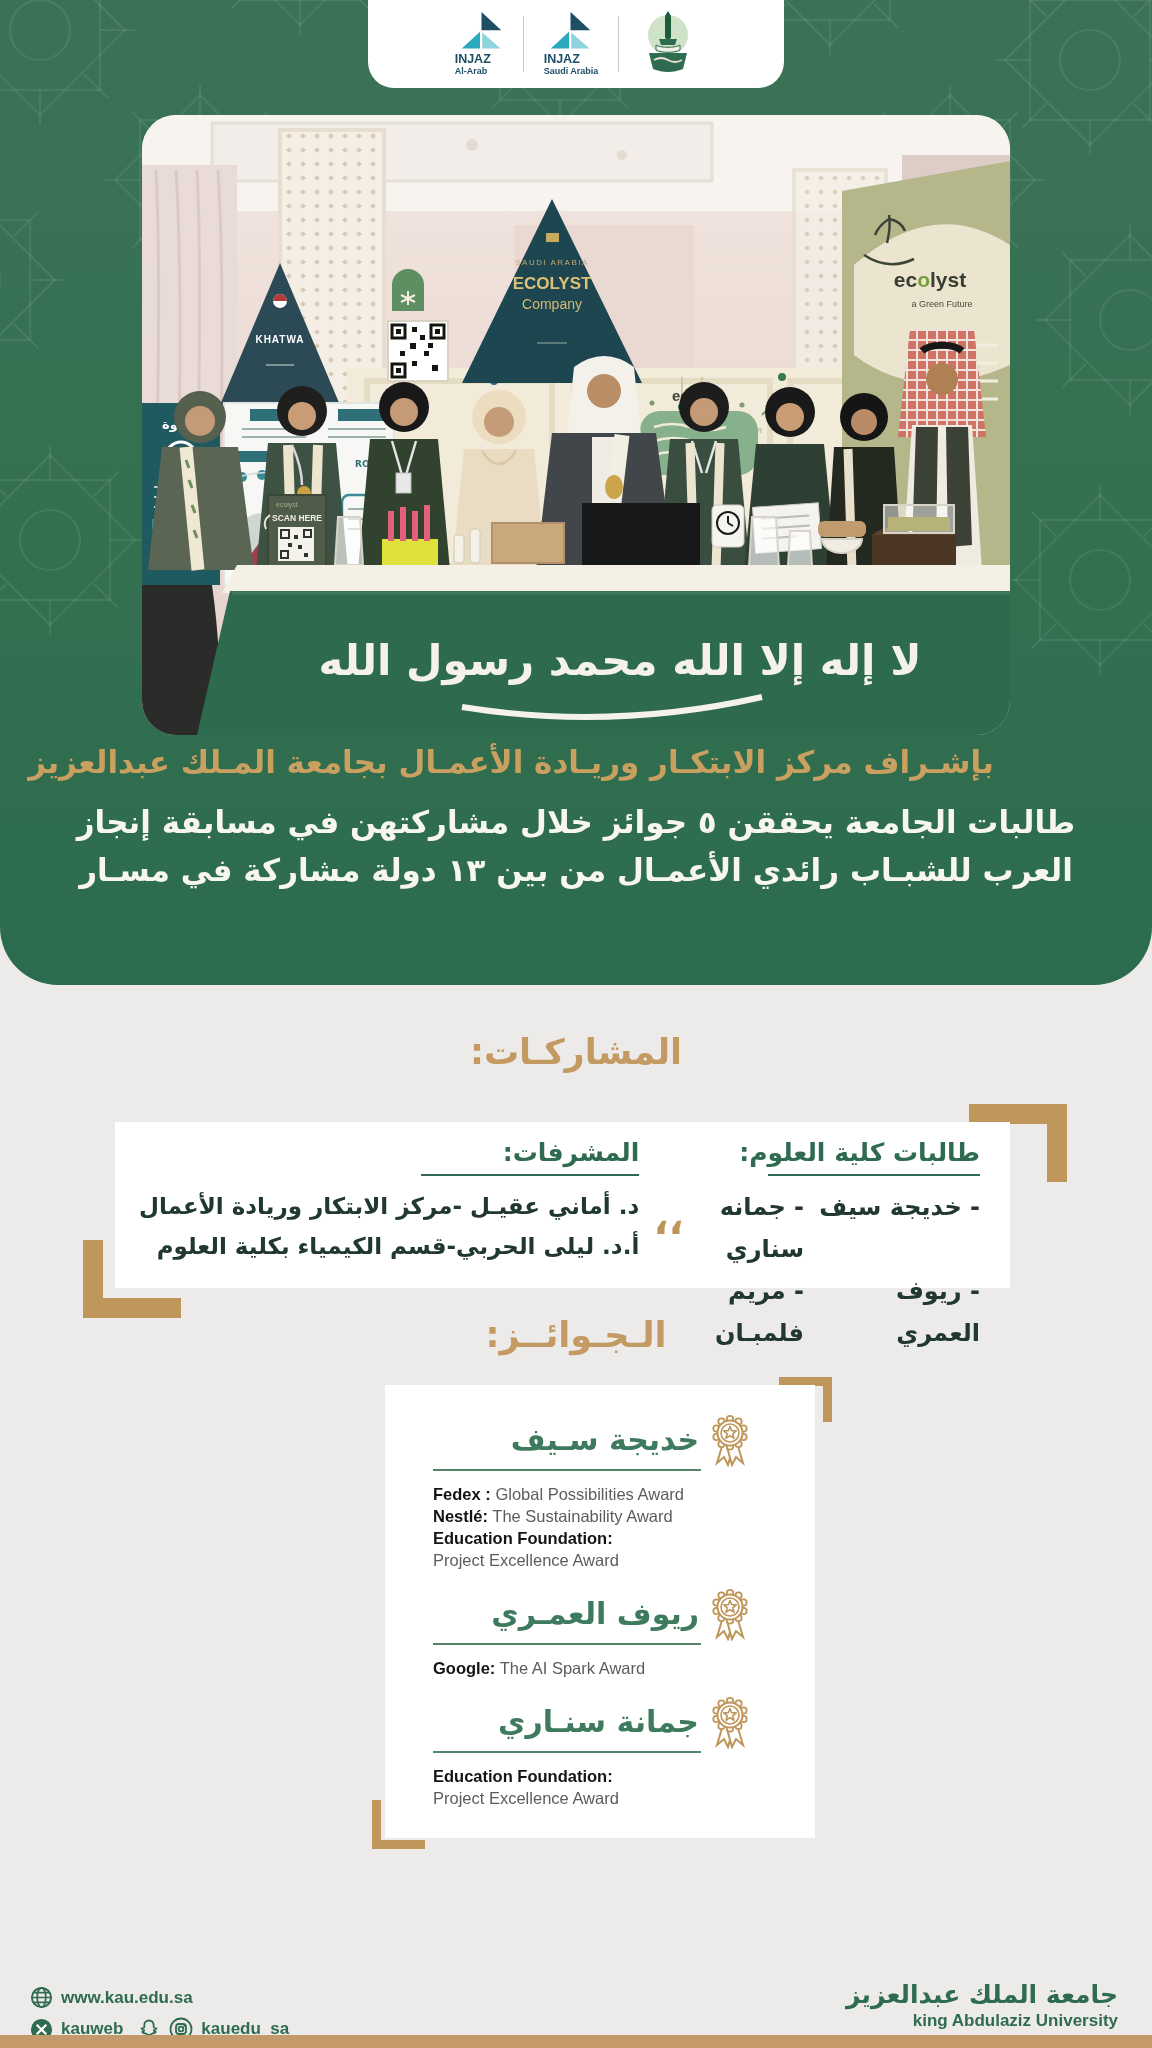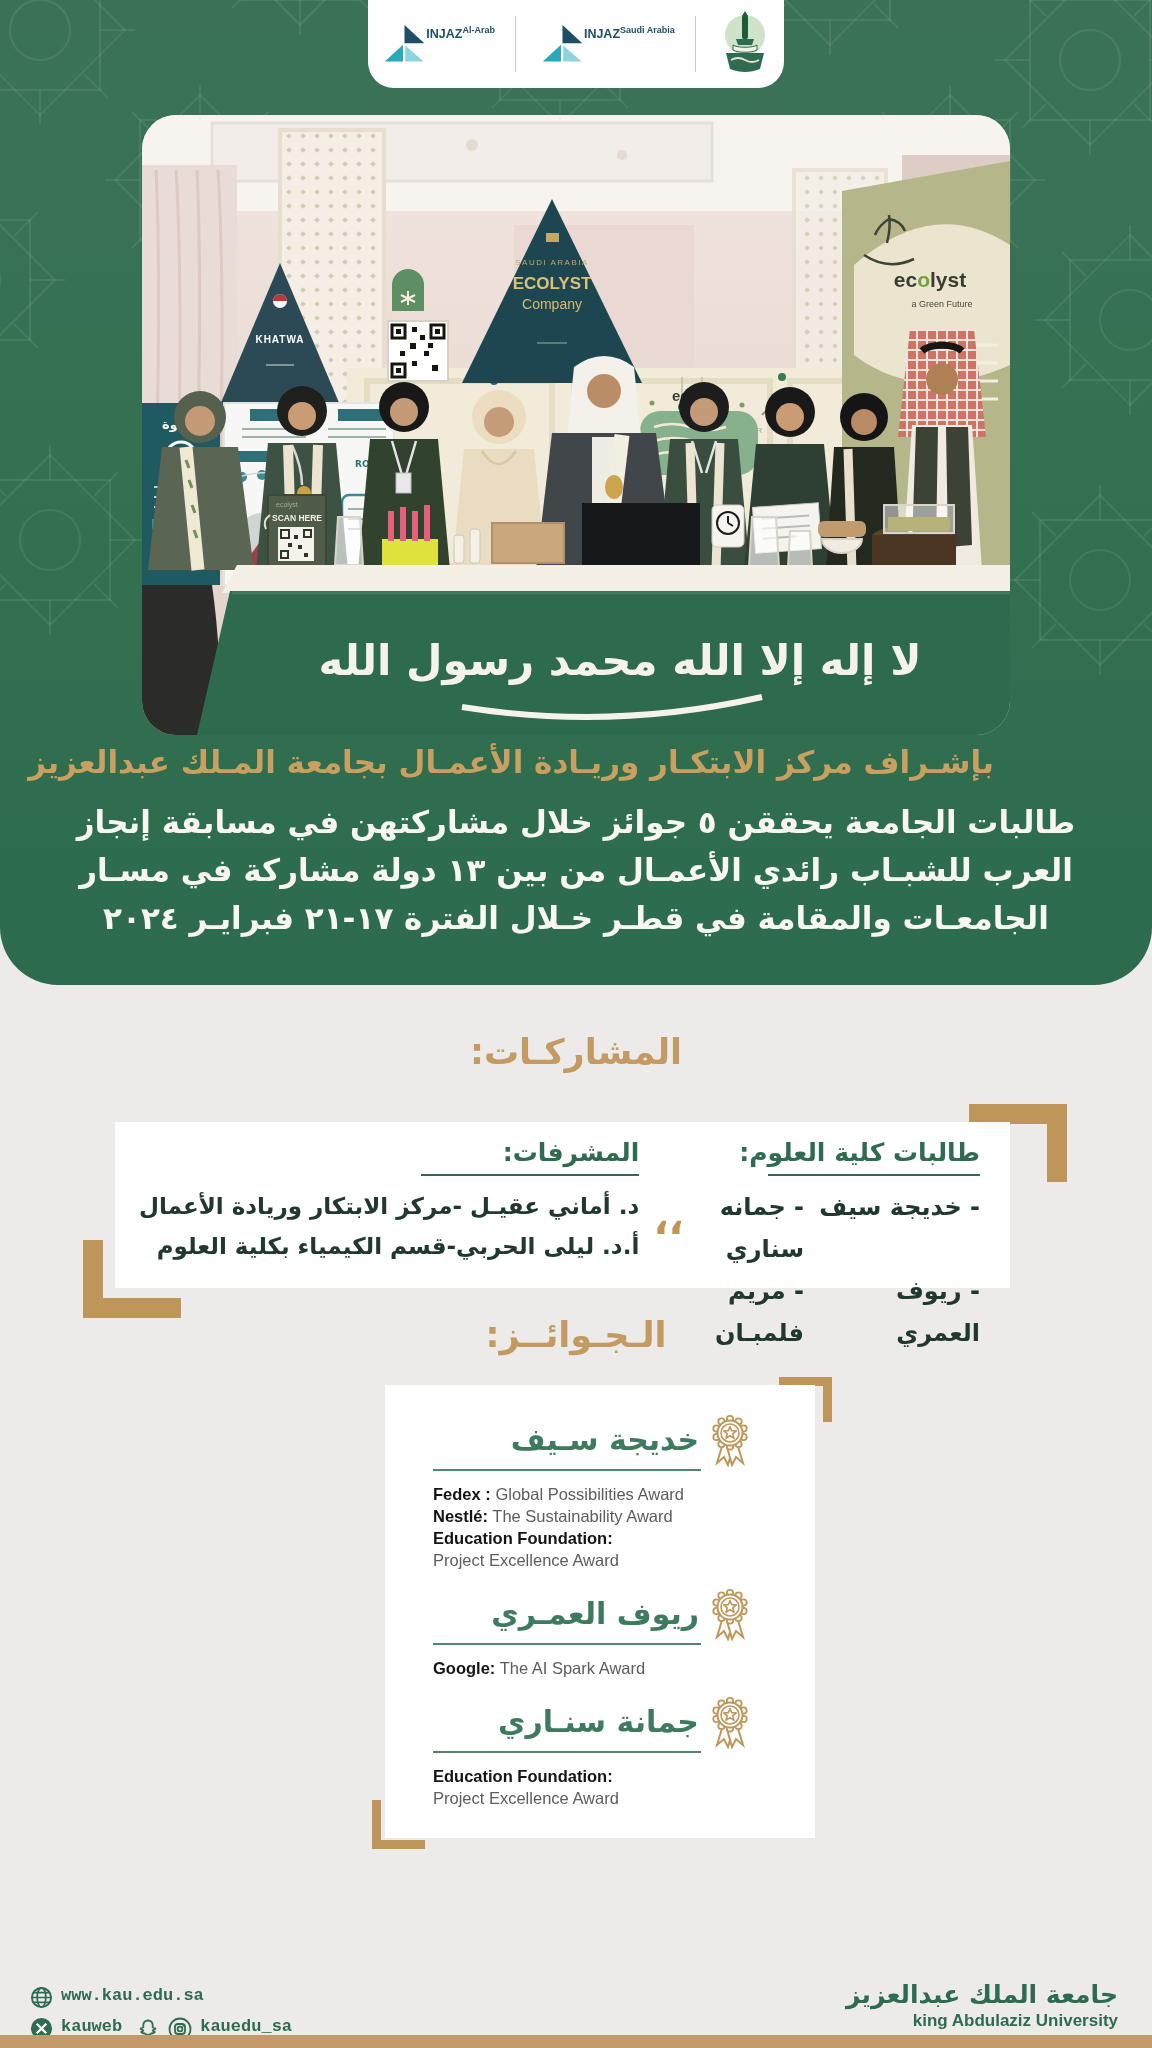--- a/index.html
+++ b/index.html
@@ -7,21 +7,21 @@
         font-family:"DejaVu Sans","Liberation Sans",sans-serif;}
   
   .green-section{position:absolute;left:0;top:0;width:1152px;height:985px;
         background:linear-gradient(180deg,#3b7257 0%,#347050 55%,#2c6b4e 100%);
         border-radius:0 0 58px 58px;}
   .pattern-layer{position:absolute;left:0;top:0;width:1152px;height:760px;pointer-events:none;}
   
   .logo-card{position:absolute;left:50%;top:0;transform:translateX(-50%);
         width:416px;height:88px;background:#ffffff;border-radius:0 0 26px 26px;
         display:flex;align-items:center;justify-content:center;gap:20px;z-index:6;}
-  .injaz{display:flex;align-items:flex-start;line-height:1;}
+  .injaz{display:flex;flex-direction:column;align-items:flex-start;line-height:1;}
   .injaz .glyph{margin-left:2px;}
   .injaz .t1{font-family:"Liberation Sans",sans-serif;font-weight:bold;font-size:12.5px;color:#1d4e66;margin-top:3px;}
   .injaz .t2{font-family:"Liberation Sans",sans-serif;font-weight:bold;font-size:9px;color:#1d4e66;margin-top:1px;}
   .logo-divider{width:1px;height:56px;background:#c9c9c9;}
   
   .photo{position:absolute;left:142px;top:115px;width:868px;height:620px;border-radius:34px;overflow:hidden;z-index:4;}
   
   .gold-heading{position:absolute;left:0;top:744px;width:1022px;text-align:center;direction:rtl;
         font-size:31px;font-weight:bold;color:#c9a05f;z-index:5;}
   .body-text{position:absolute;left:0;top:798px;width:1152px;text-align:center;direction:rtl;
@@ -51,22 +51,22 @@
   .a-br-bl{left:372px;top:1800px;width:44px;height:40px;border-bottom:9px solid #bf9659;border-left:9px solid #bf9659;}
   .award-entry{margin-bottom:14px;}
   .award-name-row{display:flex;justify-content:flex-end;align-items:center;gap:10px;}
   .award-name{font-size:30px;font-weight:bold;color:#3e7a5e;direction:rtl;line-height:1.3;}
   .award-rule{border-bottom:2px solid #51866b;margin:2px 50px 12px 0;}
   .award-line{font-family:"Liberation Sans",sans-serif;font-size:16.5px;line-height:22px;}
   .award-line .b{font-weight:bold;color:#141414;}
   .award-line .n{color:#5c5c5c;}
   
   .footer-left{position:absolute;left:30px;top:1986px;display:flex;flex-direction:column;gap:8px;z-index:2;}
-  .footer-row{display:flex;gap:8px;
-        font-family:Liberation Mono, monospace;font-size:17px;font-weight:bold;color:#2e6b50;}
+  .footer-row{display:flex;align-items:center;gap:8px;
+        font-family:Liberation Sans, sans-serif;font-size:17px;font-weight:bold;color:#2e6b50;}
   .footer-right{position:absolute;right:34px;top:1980px;text-align:right;color:#2e6b50;z-index:2;}
   .footer-right .ar{font-size:25px;font-weight:bold;direction:rtl;line-height:1.2;}
   .footer-right .en{font-family:"Liberation Sans",sans-serif;font-size:17px;font-weight:bold;margin-top:1px;}
   .gold-bar{position:absolute;left:0;bottom:0;width:1152px;height:13px;background:#c59a6a;z-index:3;}
 </style>
 </head>
 <body>
 
 <div class="page">
 
@@ -411,21 +411,20 @@
         <text x="478" y="560" font-size="42" font-weight="bold" text-anchor="middle" fill="#f5f2e9" direction="rtl">لا إله إلا الله محمد رسول الله</text>
         <path d="M620 582 q-150 34 -300 10" stroke="#f5f2e9" stroke-width="6" fill="none"></path>
       </g>
     </svg>
   </div>
 
   <div class="gold-heading">بإشـراف مركز الابتكـار وريـادة الأعمـال بجامعة المـلك عبدالعزيز</div>
   <div class="body-text">
     <div>طالبات الجامعة يحققن ٥ جوائز خلال مشاركتهن في مسابقة إنجاز</div>
     <div>العرب للشبـاب رائدي الأعمـال من بين ١٣ دولة مشاركة في مسـار</div>
-    <div>الجامعـات والمقامة في قطـر خـلال الفترة ١٧-٢١ فبرايـر ٢٠٢٤</div>
   </div>
 
   <div class="section-title" style="top:1032px;">المشاركـات:</div>
 
   <div class="bracket p-br-tr"></div>
   <div class="bracket p-br-bl"></div>
   <div class="participants-box">
     <div class="col-students">
       <div class="group-heading">طالبات كلية العلوم:</div>
       <div class="heading-rule rule-students"></div>

